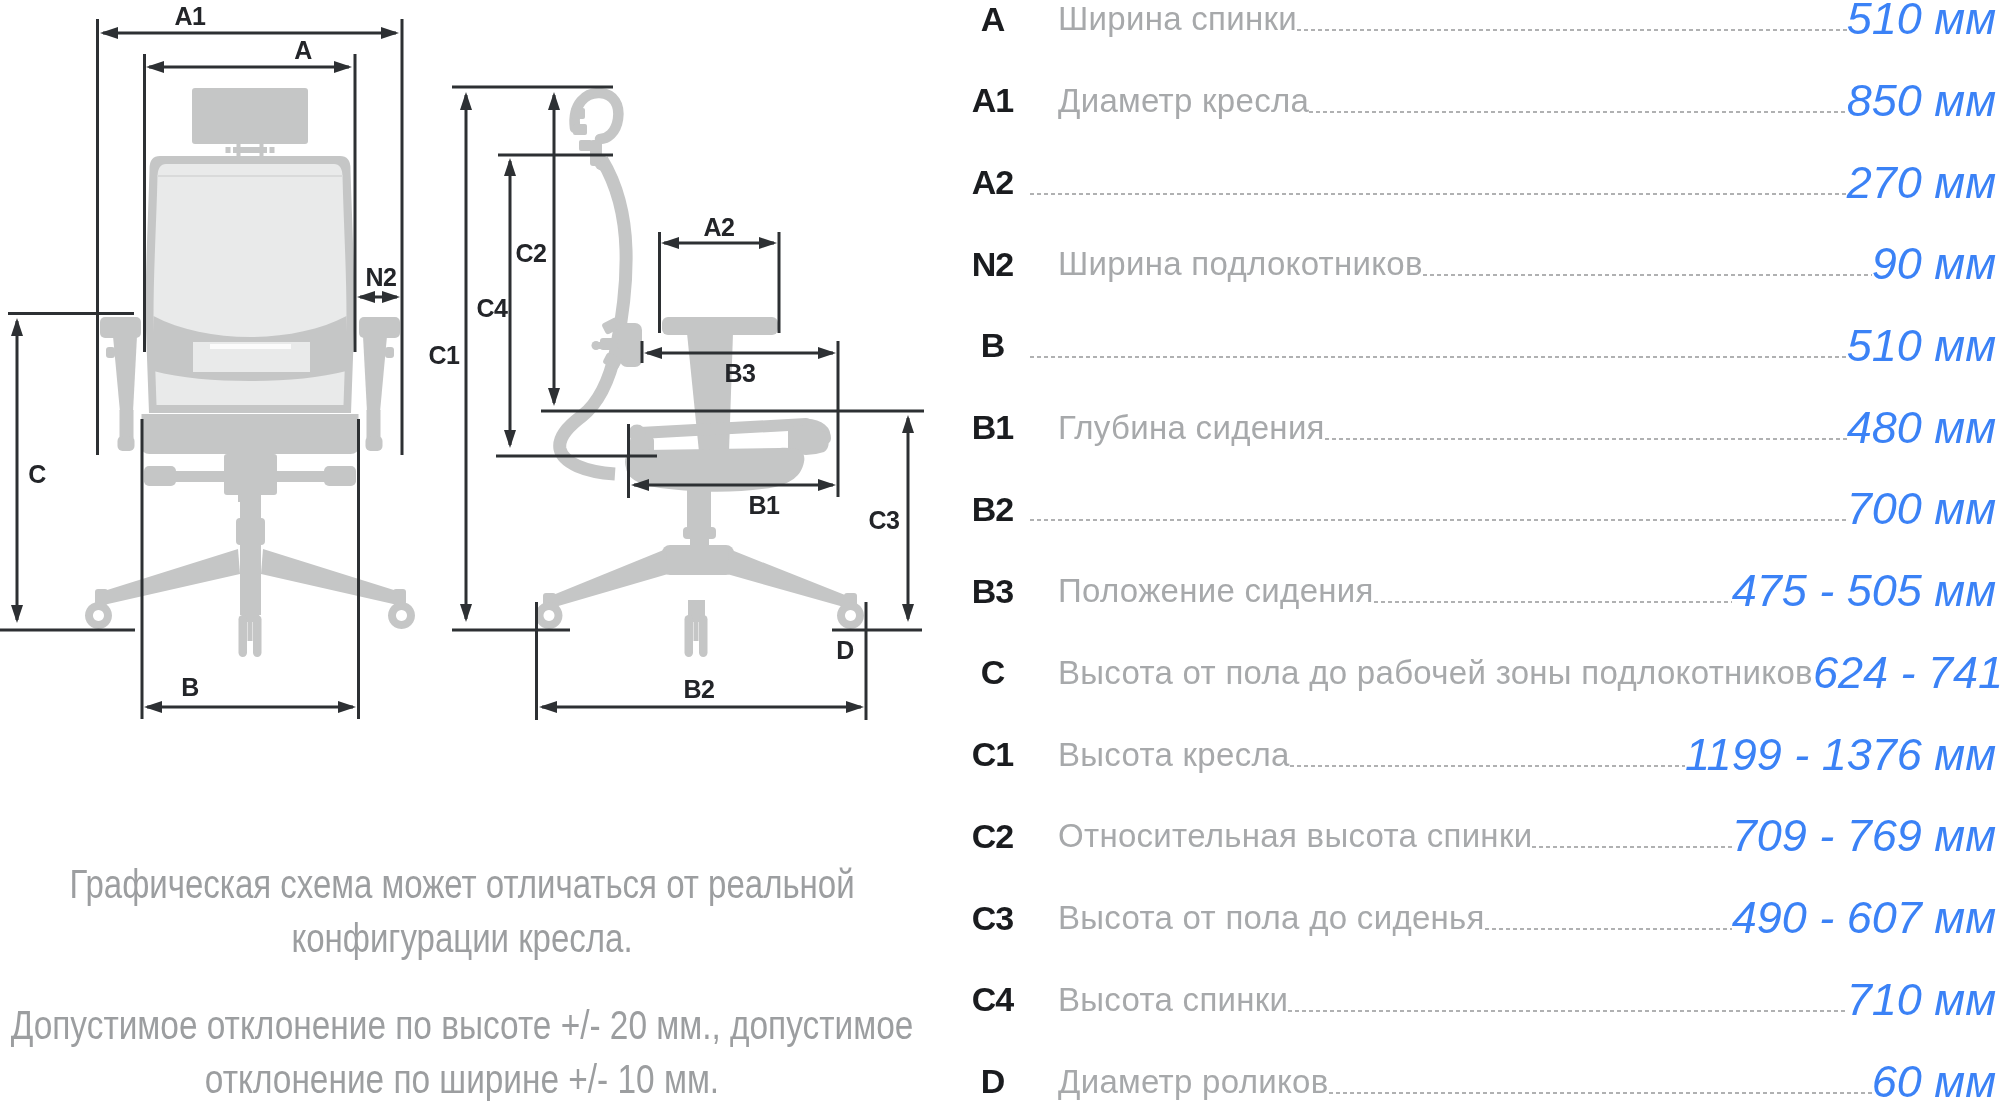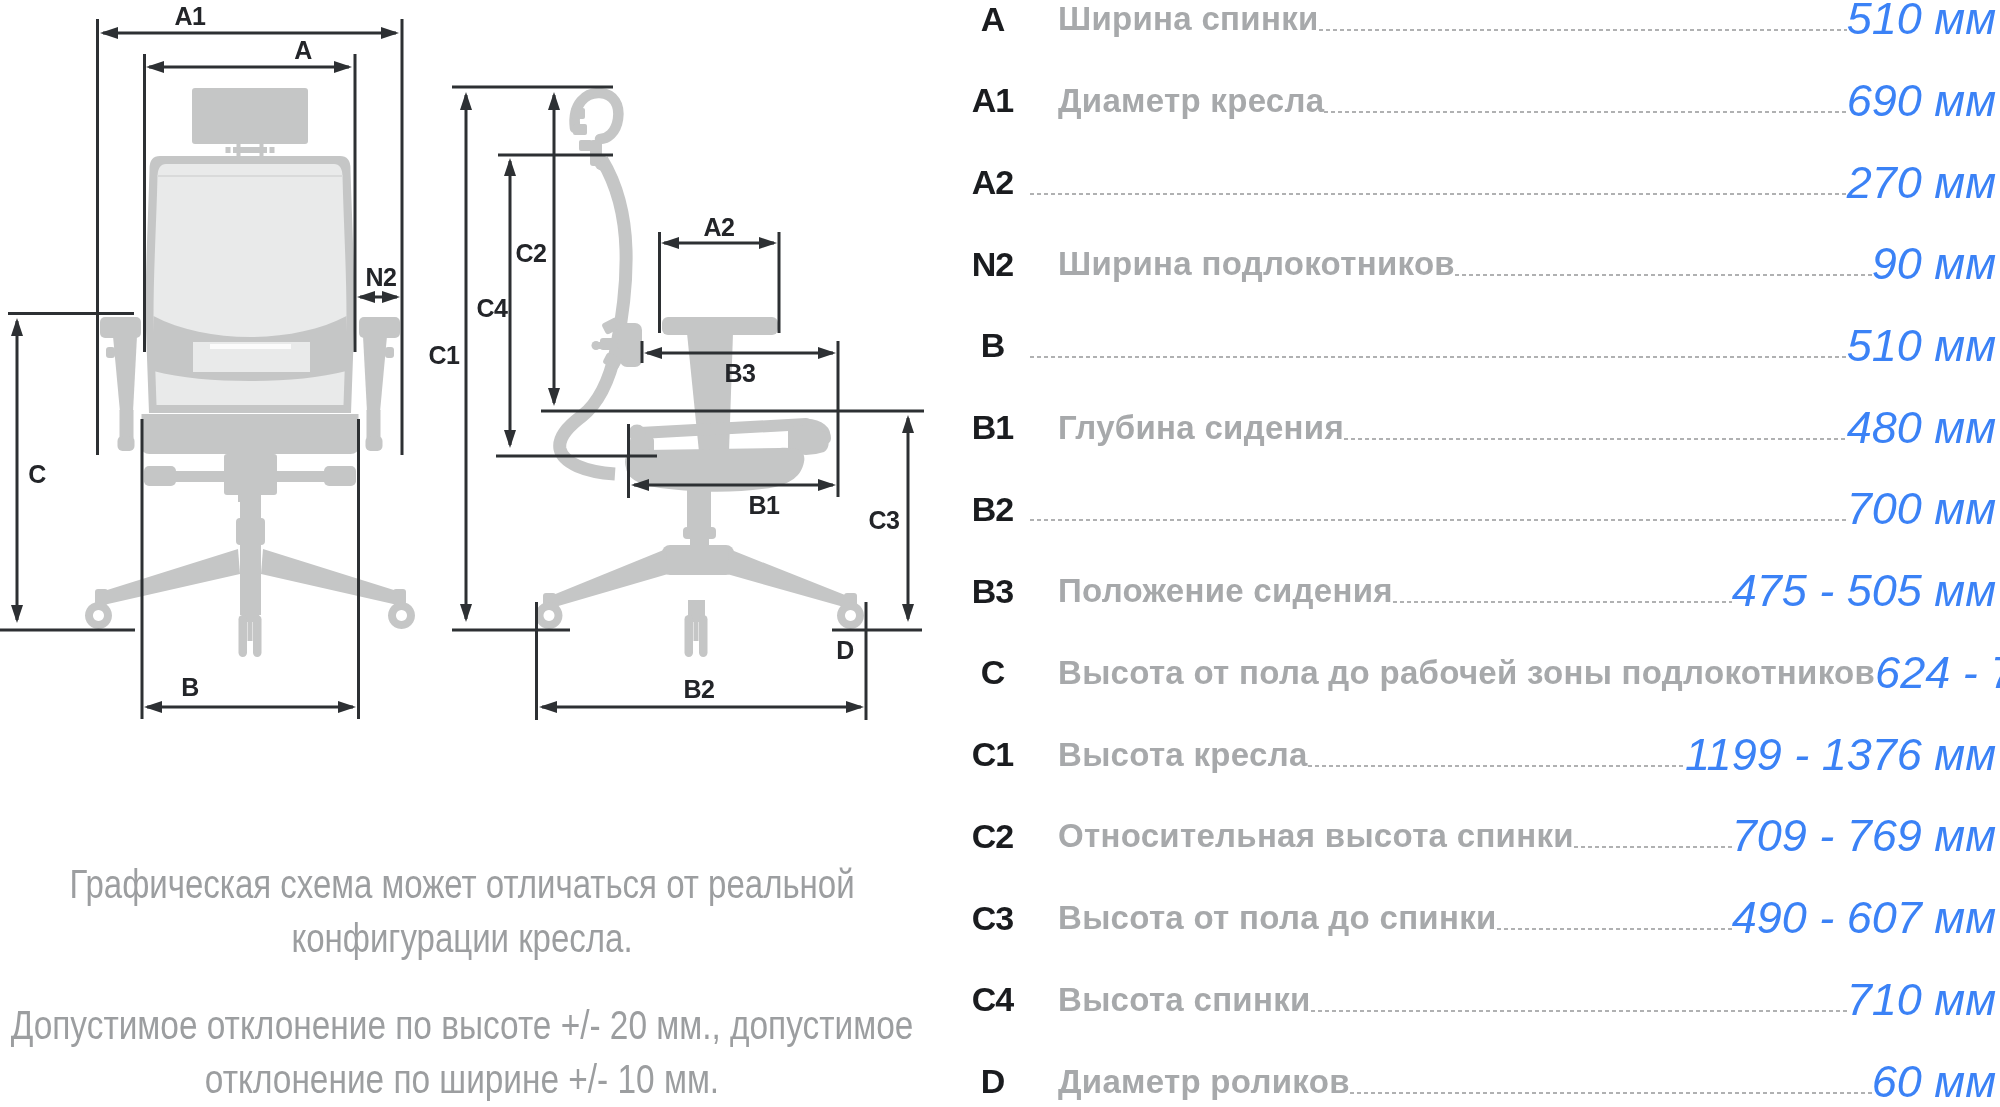--- a/index.html
+++ b/index.html
@@ -1,20 +1,20 @@
 <!DOCTYPE html>
 <html><head>
 <meta charset="utf-8">
 <style>
   html,body{margin:0;padding:0;background:#fff;width:2000px;height:1107px;overflow:hidden;}
   body{font-family:"Liberation Sans",sans-serif;position:relative;}
   #diagram{position:absolute;left:0;top:0;}
   .row{position:absolute;left:955px;width:1041px;height:82px;display:flex;align-items:center;}
   .ltr{width:75px;flex:none;text-align:center;font-weight:bold;font-size:34px;color:#1a1c1f;letter-spacing:-1px;}
-  .desc{margin-left:28px;font-size:33px;color:#a7a9ab;white-space:nowrap;letter-spacing:0.3px;font-weight:bold;}
+  .desc{margin-left:28px;font-size:33px;color:#a7a9ab;white-space:nowrap;letter-spacing:0.3px;}
   .lead{flex:1;height:2px;margin-bottom:29px;align-self:flex-end;background:repeating-linear-gradient(to right,#b0b1b2 0 4px,transparent 4px 7px);}
   .val{font-size:45px;color:#3b82f6;white-space:nowrap;font-style:italic;}
   .note{position:absolute;left:-138px;width:1200px;text-align:center;font-size:40px;line-height:54px;color:#9c9ea0;white-space:nowrap;transform-origin:600px 0;}
 </style>
 </head>
 <body>
 <svg id="diagram" width="960" height="1107" viewBox="0 0 960 1107" xmlns="http://www.w3.org/2000/svg">
 <g fill="#c5c6c6" stroke="none">
 
   <rect x="192" y="88" width="116" height="56" rx="3"></rect>
@@ -194,21 +194,21 @@
 <div class="row" style="top:-22.0px;">
       <div class="ltr">A</div>
       <div class="desc">Ширина спинки</div>
       <div class="lead"></div>
       <div class="val">510 мм</div>
     </div>
 <div class="row" style="top:59.7px;">
       <div class="ltr">A1</div>
       <div class="desc">Диаметр кресла</div>
       <div class="lead"></div>
-      <div class="val">690 мм</div>
+      <div class="val">850 мм</div>
     </div>
 <div class="row" style="top:141.5px;">
       <div class="ltr">A2</div>
       <div class="lead"></div>
       <div class="val">270 мм</div>
     </div>
 <div class="row" style="top:223.2px;">
       <div class="ltr">N2</div>
       <div class="desc">Ширина подлокотников</div>
       <div class="lead"></div>
@@ -249,21 +249,21 @@
       <div class="val">1199 - 1376 мм</div>
     </div>
 <div class="row" style="top:795.3px;">
       <div class="ltr">C2</div>
       <div class="desc">Относительная высота спинки</div>
       <div class="lead"></div>
       <div class="val">709 - 769 мм</div>
     </div>
 <div class="row" style="top:877.0px;">
       <div class="ltr">C3</div>
-      <div class="desc">Высота от пола до спинки</div>
+      <div class="desc">Высота от пола до сиденья</div>
       <div class="lead"></div>
       <div class="val">490 - 607 мм</div>
     </div>
 <div class="row" style="top:958.8px;">
       <div class="ltr">C4</div>
       <div class="desc">Высота спинки</div>
       <div class="lead"></div>
       <div class="val">710 мм</div>
     </div>
 <div class="row" style="top:1040.5px;">

